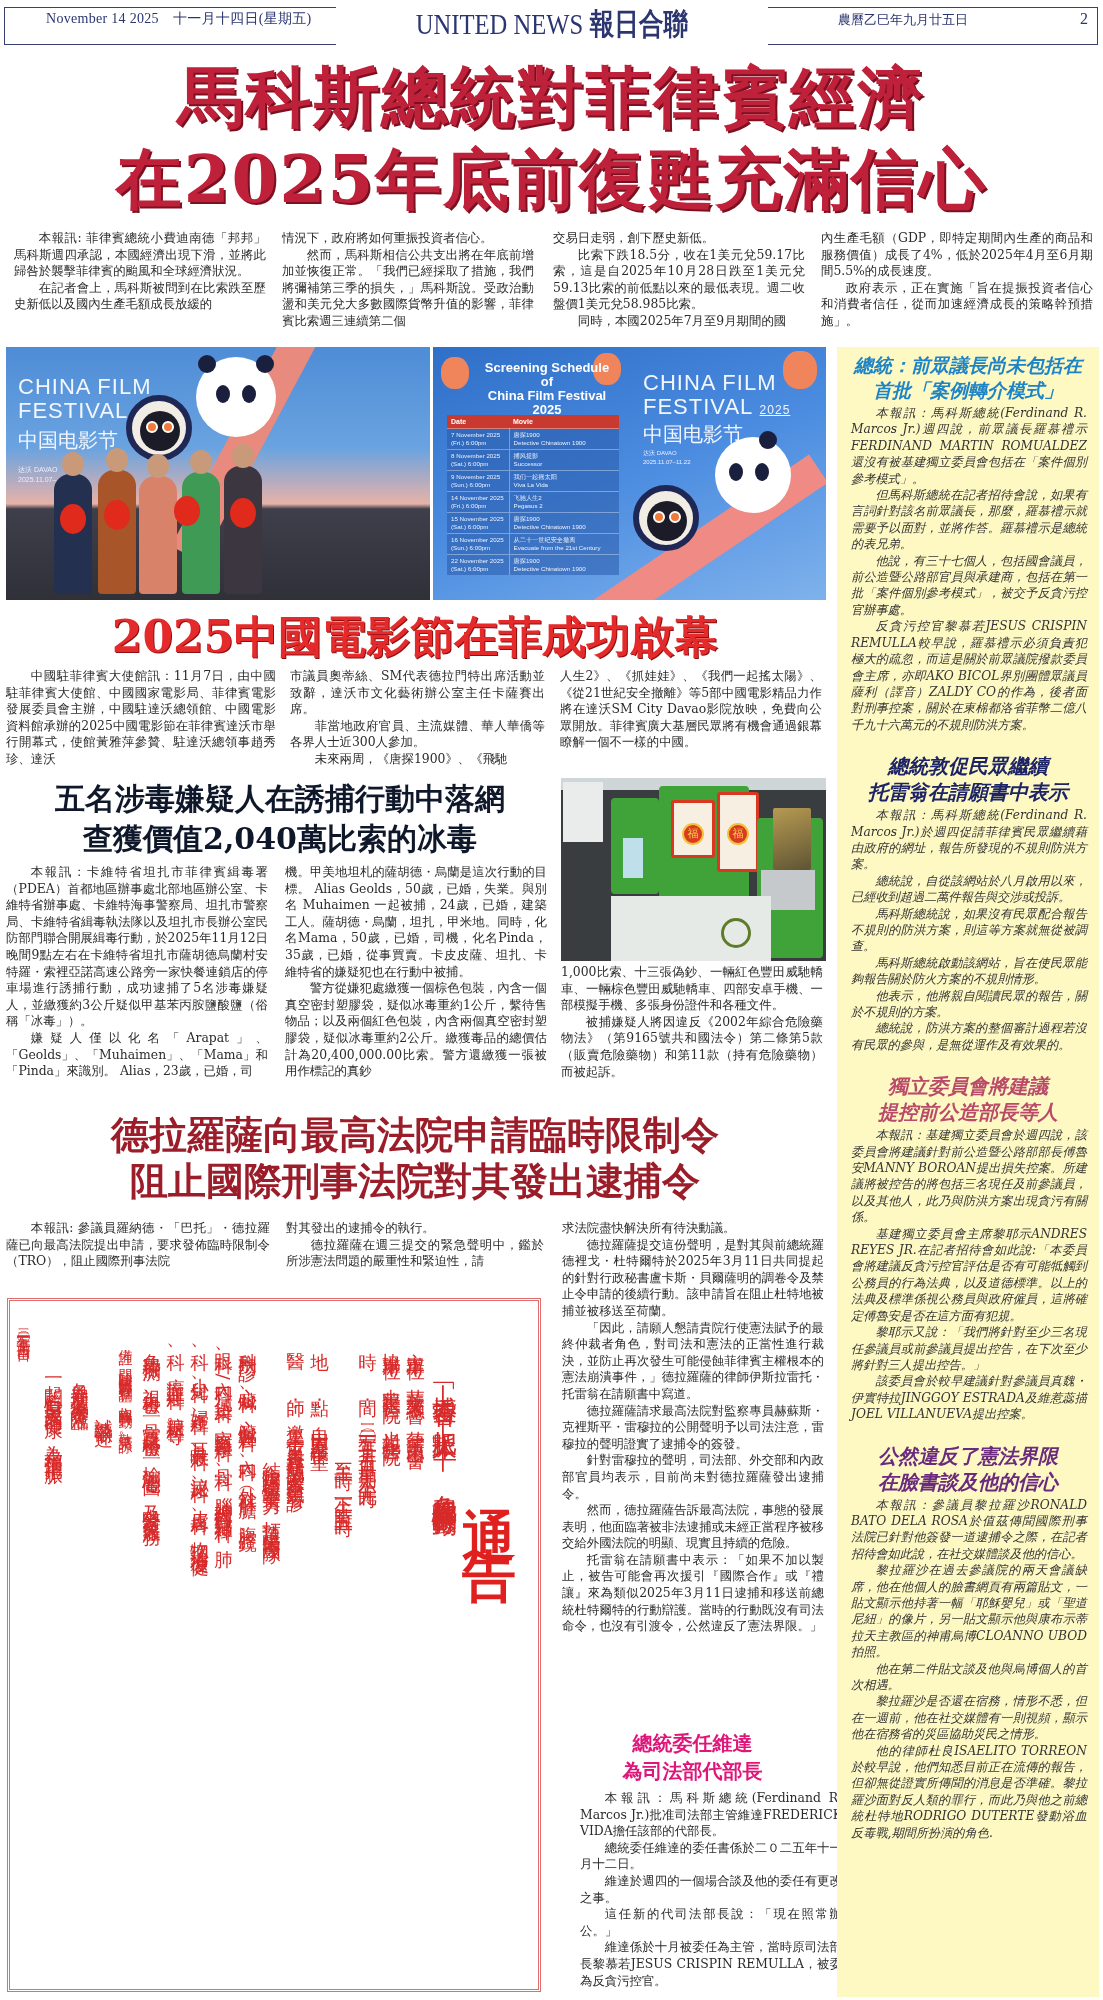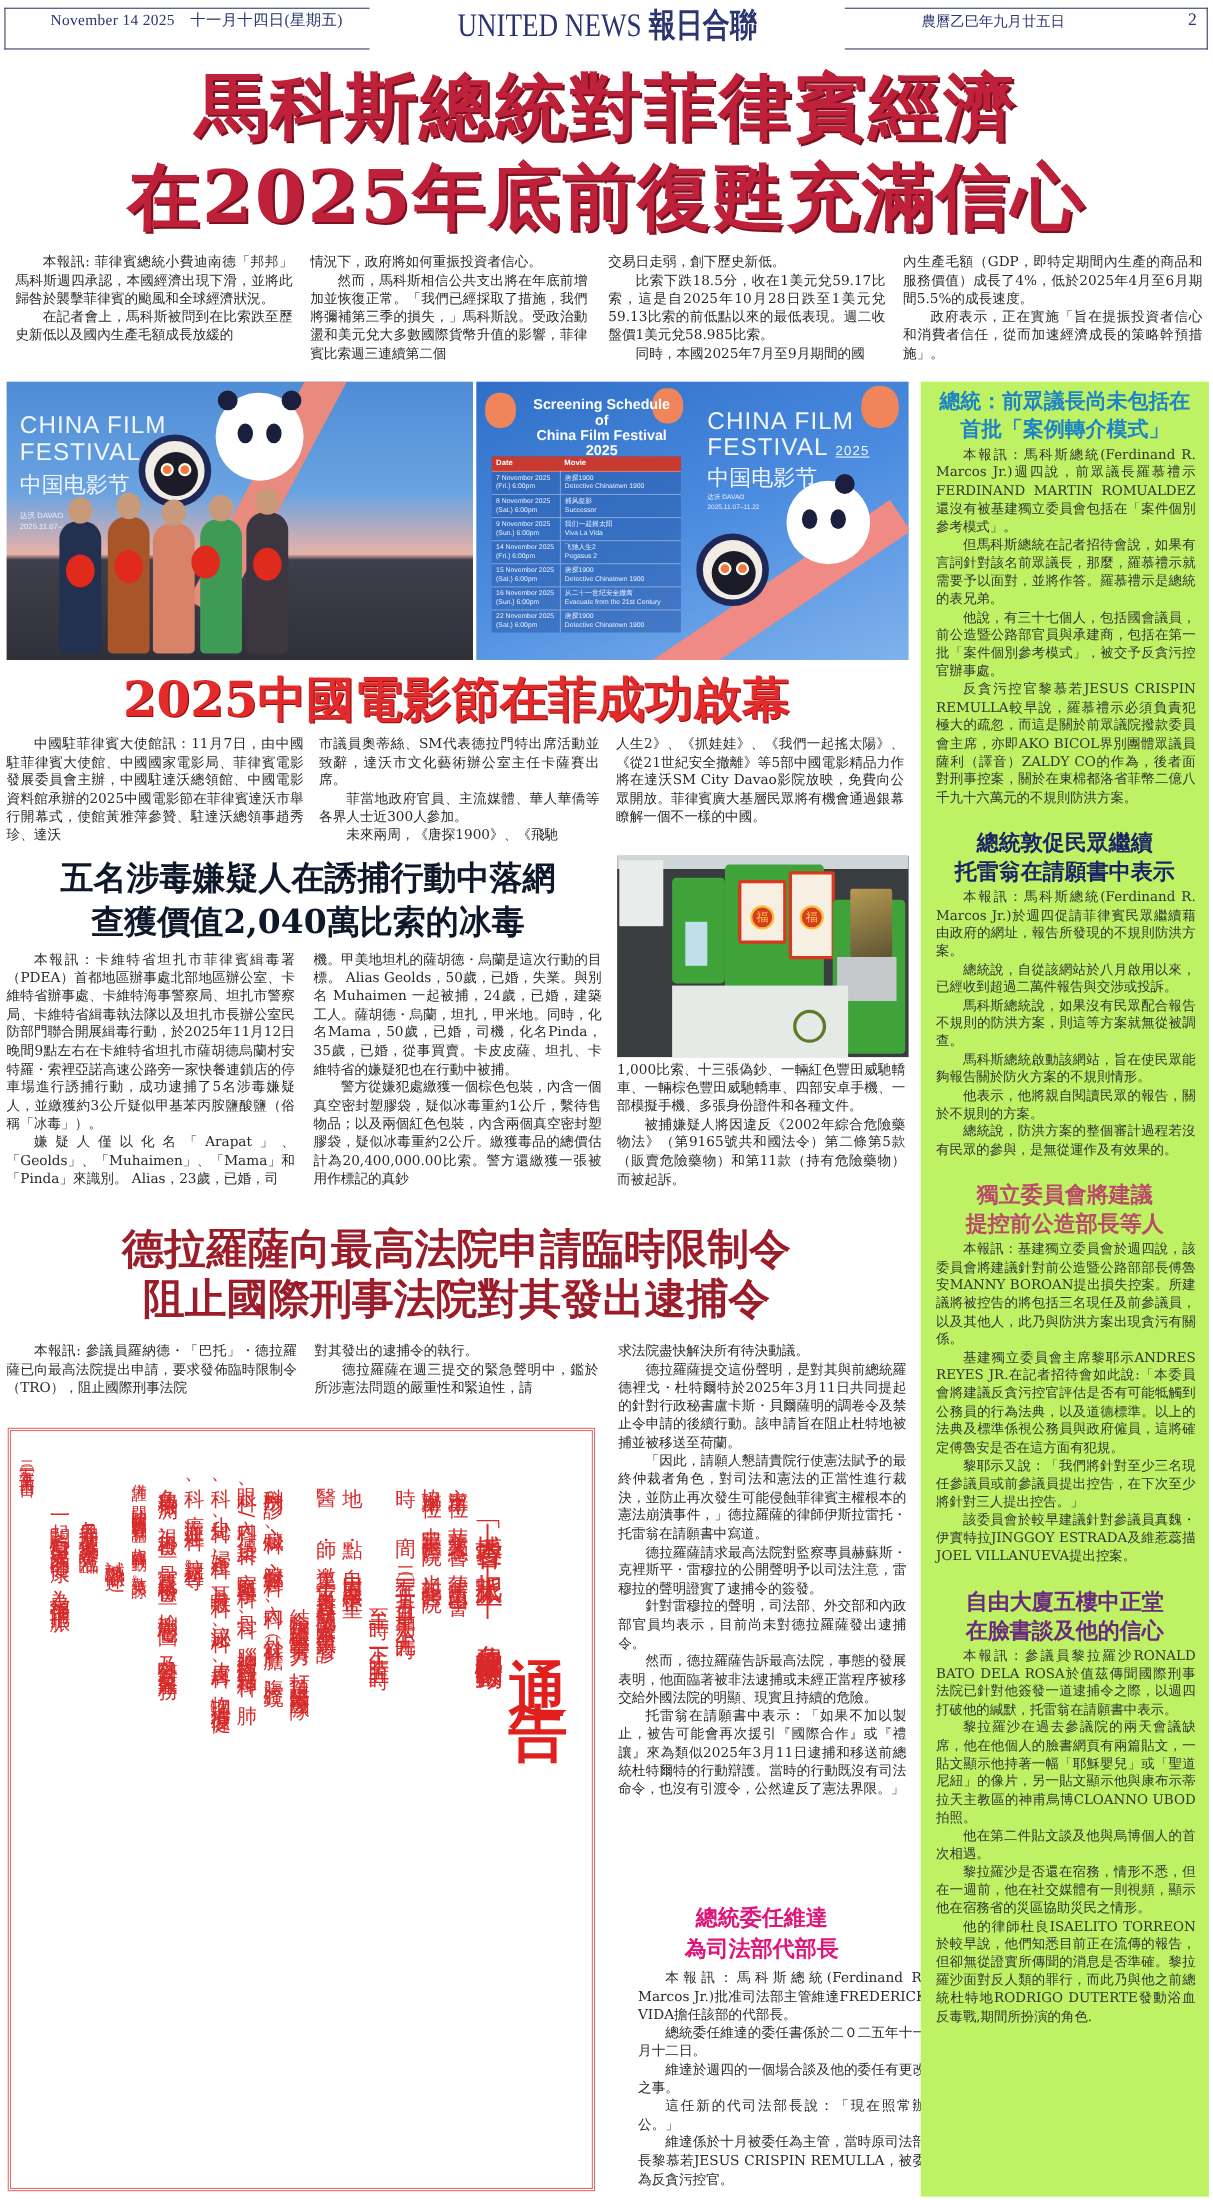--- a/index.html
+++ b/index.html
@@ -56,21 +56,21 @@
   .sched-table td:first-child { border-right: 1px solid rgba(255,255,255,0.35); width: 62px; }
 
   .ph-drugs { left: 561px; top: 778px; width: 265px; height: 183px; background: #3a3d3f; }
   .bag { position: absolute; background: #3fa33a; border-radius: 4px; }
   .pouch { position: absolute; background: #f7efe2; border: 3px solid #d7381f; border-radius: 3px; }
   .pouch .fu { position: absolute; left: 50%; top: 38%; width: 22px; height: 22px; margin-left: -11px; border-radius: 50%; background: #d93a22; border: 2px solid #f2c23a; color: #f7d04a; font-size: 11px; text-align: center; line-height: 18px; font-family: "DejaVu Sans", sans-serif; }
   .foil { position: absolute; background: linear-gradient(160deg, #b79a52, #5e5434); border-radius: 2px; }
   .paper { position: absolute; background: #e9ecea; }
 
   
-  .sidebar { position: absolute; left: 837px; width: 262px; background: #bef264; }
+  .sidebar { position: absolute; left: 837px; width: 262px; background: #fef9c3; font-style: italic; }
   .sb-title { text-align: center; font-weight: bold; font-family: "DejaVu Serif", serif; white-space: nowrap; }
   .sb-blue { color: #1e84c6; font-size: 19px; line-height: 25px; }
   .sb-navy { color: #1c2466; font-size: 20px; line-height: 26px; }
   .sb-rose { color: #b94a6a; font-size: 20px; line-height: 26px; }
   .sb-purple { color: #6a2a7e; font-size: 20px; line-height: 26px; }
   .sb-body { padding: 2px 12px 6px 14px; font-size: 12.2px; line-height: 16.4px; color: #333; text-align: justify; }
   .sb-body p { text-indent: 2em; }
   .sb-gap { height: 14px; }
 
   .hl-vida { position: absolute; left: 555px; width: 275px; text-align: center; color: #e0157a; font-weight: bold; font-size: 20px; line-height: 26px; font-family: "DejaVu Serif", serif; white-space: nowrap; }
@@ -408,23 +408,23 @@
     <div class="sb-title sb-rose">提控前公造部長等人</div>
     <div class="sb-body">
       <p>本報訊：基建獨立委員會於週四說，該委員會將建議針對前公造暨公路部部長傅魯安MANNY BOROAN提出損失控案。所建議將被控告的將包括三名現任及前參議員，以及其他人，此乃與防洪方案出現貪污有關係。</p>
       <p>基建獨立委員會主席黎耶示ANDRES REYES JR.在記者招待會如此說:「本委員會將建議反貪污控官評估是否有可能牴觸到公務員的行為法典，以及道德標準。以上的法典及標準係視公務員與政府僱員，這將確定傅魯安是否在這方面有犯規。</p>
       <p>黎耶示又說：「我們將針對至少三名現任參議員或前參議員提出控告，在下次至少將針對三人提出控告。」</p>
       <p>該委員會於較早建議針對參議員真魏・伊實特拉JINGGOY ESTRADA及維惹蕊描JOEL VILLANUEVA提出控案。</p>
     </div>
   </div>
   <div class="sb-gap"></div>
   <div>
-    <div class="sb-title sb-purple">自由大廈五樓中正堂</div>
+    <div class="sb-title sb-purple">公然違反了憲法界限</div>
     <div class="sb-title sb-purple">在臉書談及他的信心</div>
     <div class="sb-body">
-      <p>本報訊：參議員黎拉羅沙RONALD BATO DELA ROSA於值茲傳聞國際刑事法院已針對他簽發一道逮捕令之際，以週四打破他的緘默，托雷翁在請願書中表示。</p>
+      <p>本報訊：參議員黎拉羅沙RONALD BATO DELA ROSA於值茲傳聞國際刑事法院已針對他簽發一道逮捕令之際，在記者招待會如此說，在社交媒體談及他的信心。</p>
       <p>黎拉羅沙在過去參議院的兩天會議缺席，他在他個人的臉書網頁有兩篇貼文，一貼文顯示他持著一幅「耶穌嬰兒」或「聖道尼紐」的像片，另一貼文顯示他與康布示蒂拉天主教區的神甫烏博CLOANNO UBOD拍照。</p>
       <p>他在第二件貼文談及他與烏博個人的首次相遇。</p>
       <p>黎拉羅沙是否還在宿務，情形不悉，但在一週前，他在社交媒體有一則視頻，顯示他在宿務省的災區協助災民之情形。</p>
       <p>他的律師杜良ISAELITO TORREON於較早說，他們知悉目前正在流傳的報告，但卻無從證實所傳聞的消息是否準確。黎拉羅沙面對反人類的罪行，而此乃與他之前總統杜特地RODRIGO DUTERTE發動浴血反毒戰,期間所扮演的角色.</p>
     </div>
   </div>
 </div>
 
 </body></html>

